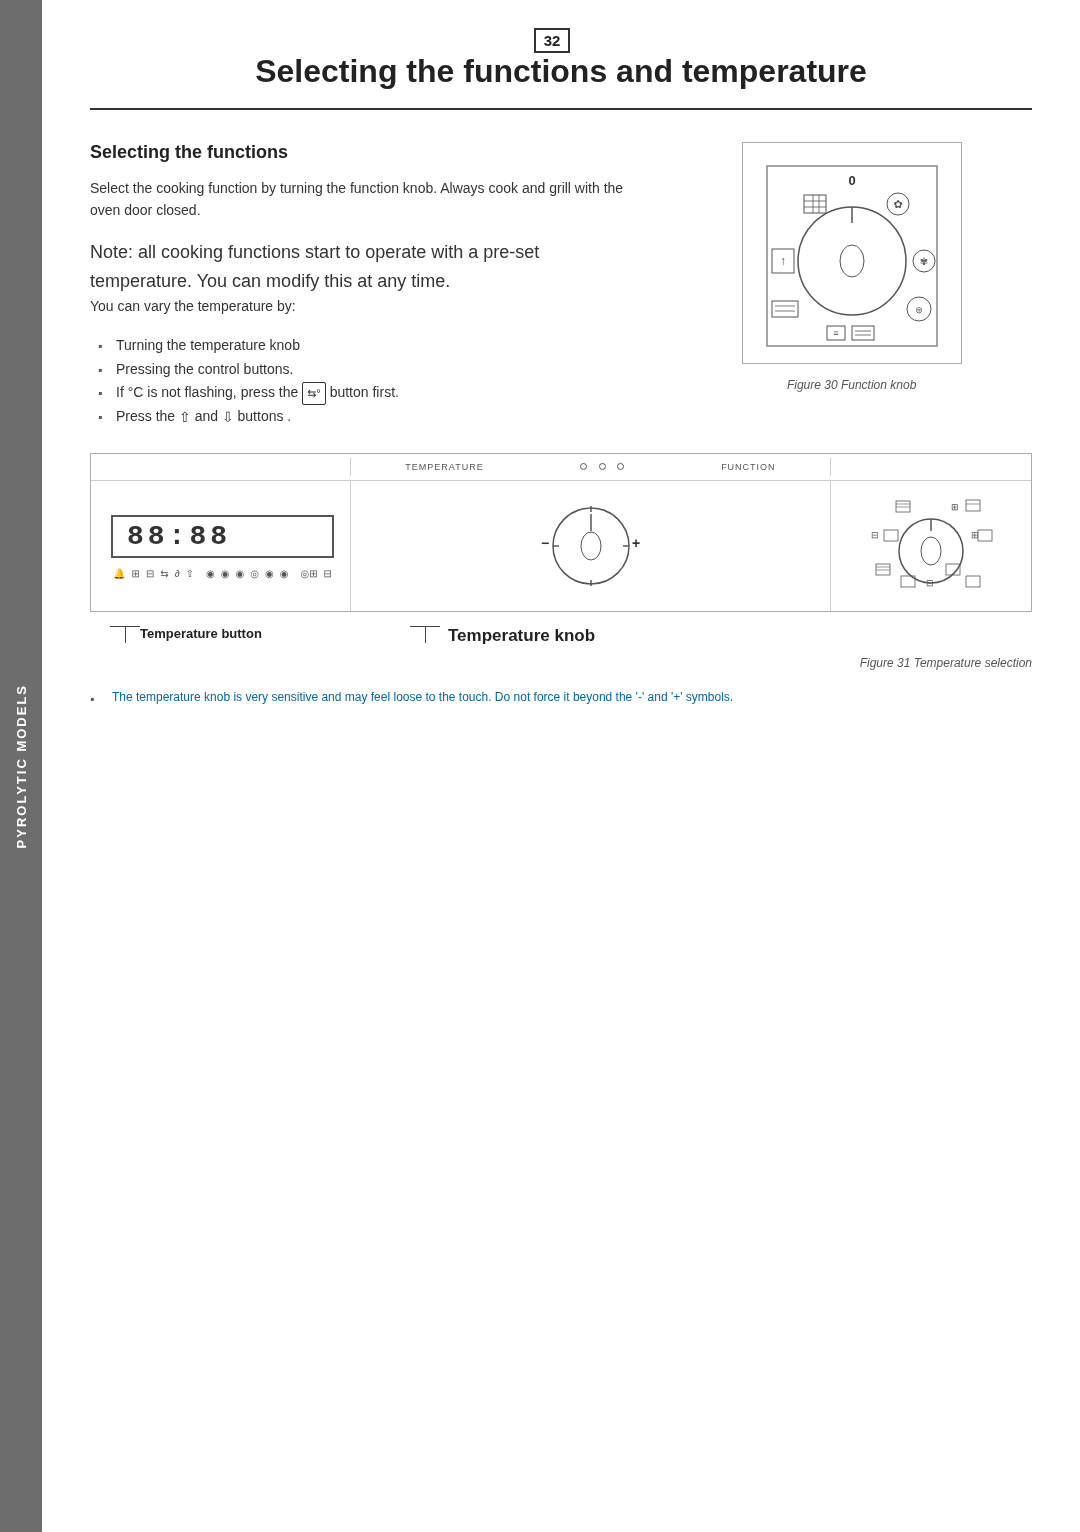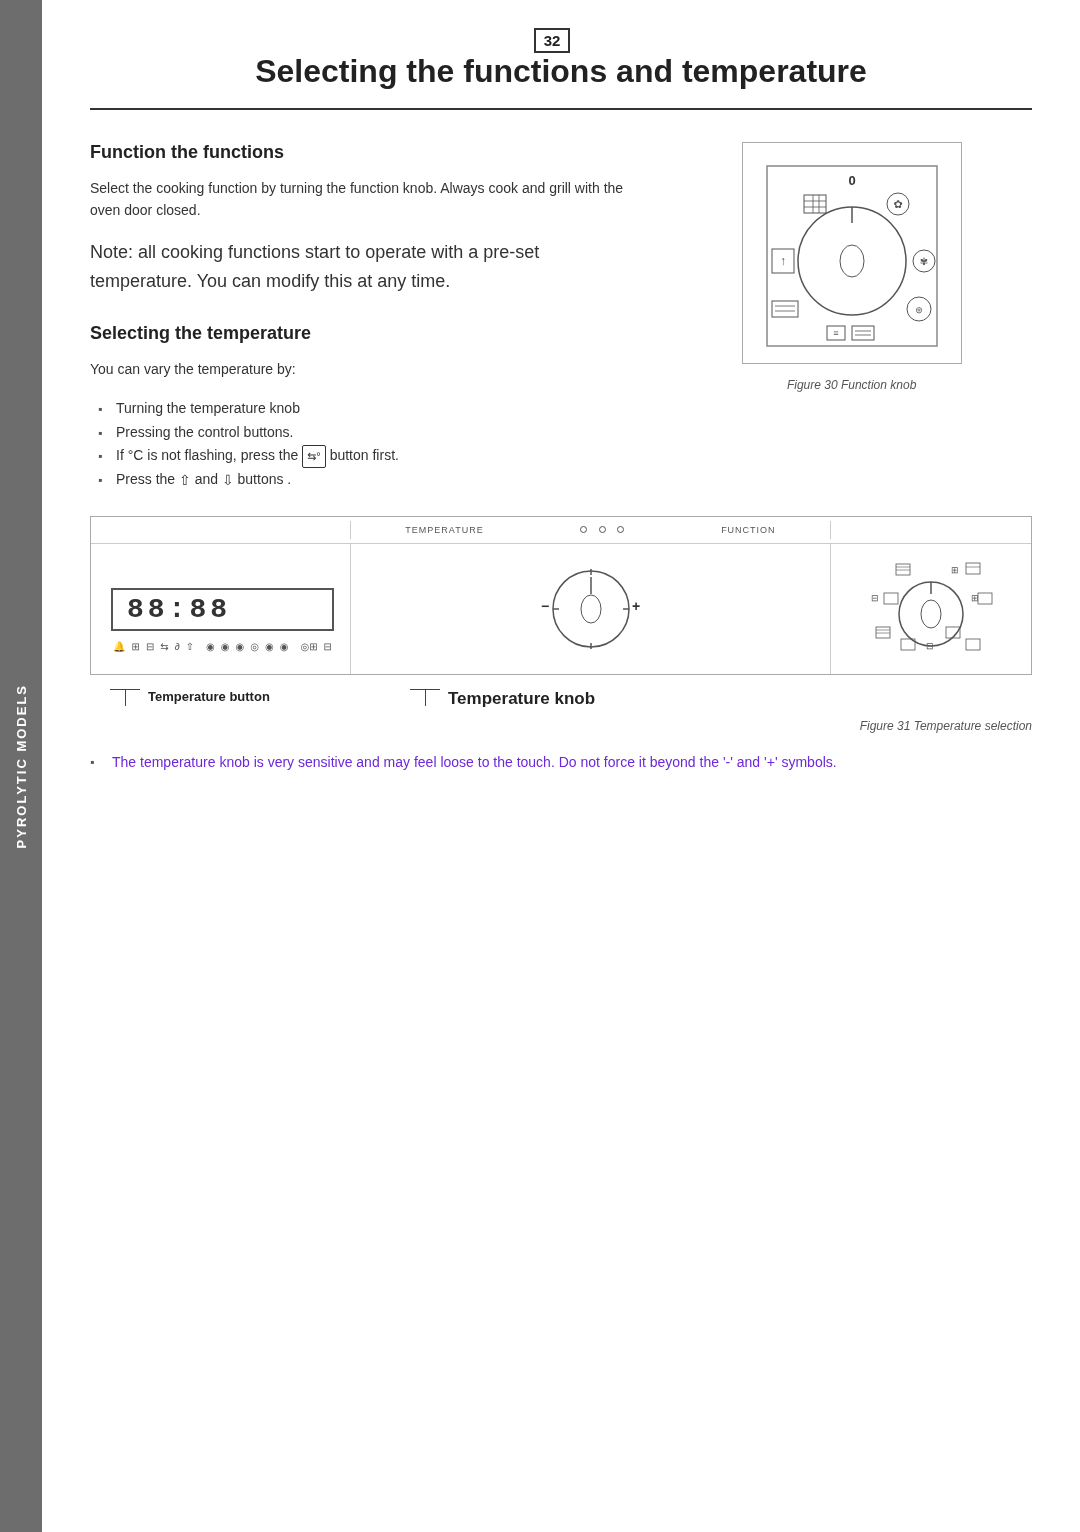--- a/index.html
+++ b/index.html
@@ -156,21 +156,20 @@
       display: flex;
       align-items: stretch;
       min-height: 130px;
     }
     .panel-left {
       flex: 0 0 260px;
       border-right: 1px solid #ccc;
       padding: 34px 16px 12px 20px;
       display: flex;
       flex-direction: column;
-      justify-content: center;
     }
     .panel-middle {
       flex: 1;
       display: flex;
       flex-direction: column;
       align-items: center;
       justify-content: center;
       padding: 10px;
       border-right: 1px solid #ccc;
     }
@@ -220,26 +219,26 @@
 
     .dot-indicator { width: 7px; height: 7px; border-radius: 50%; border: 1px solid #555; display: inline-block; margin: 0 4px; }
 
     
     .bullet-notes {
       list-style: none;
       margin: 18px 0 0 0;
       padding: 0;
     }
     .bullet-notes li {
-      font-size: 14px;
+      font-size: 12px;
       line-height: 1.65;
       padding-left: 22px;
       position: relative;
       margin-bottom: 8px;
-      color: #6d28d9;
+      color: #0369a1;
     }
     .bullet-notes li::before {
       content: '▪';
       position: absolute;
       left: 0;
       color: #555;
       font-size: 12px;
       top: 2px;
     }
 
@@ -267,21 +266,20 @@
       margin-top: 0;
     }
     .lbl-temp-btn {
       flex: 0 0 260px;
       padding-left: 20px;
       font-size: 12px;
       font-weight: bold;
       display: flex;
       align-items: flex-start;
       padding-top: 6px;
-      gap: 8px;
     }
     .lbl-temp-knob {
       flex: 1;
       padding-left: 60px;
       font-size: 12px;
       font-weight: bold;
       display: flex;
       align-items: flex-start;
       padding-top: 6px;
       gap: 8px;
@@ -313,27 +311,26 @@
 
   <div class="page-header">
     <span class="page-number-box">32</span>
     <span class="page-title">Selecting the functions and temperature</span>
   </div>
 
   <div class="two-col">
 
     <div class="col-text">
 
-      <div class="section-heading">Function the functions</div>
+      <div class="section-heading">Selecting the functions</div>
 
       <p class="body-text">Select the cooking function by turning the function knob. Always cook and grill with the oven door closed.</p>
 
       <p class="note-text">Note: all cooking functions start to operate with a pre-set temperature. You can modify this at any time.</p>
 
-      <div class="section-heading2">Selecting the temperature</div>
 
       <p class="body-text">You can vary the temperature by:</p>
 
       <ul class="bullet-list">
         <li>Turning the temperature knob</li>
         <li>Pressing the control buttons.</li>
         <li>
           If °C is not flashing, press the <span class="icon-inline" style="border:1px solid #333; padding: 1px 4px; font-size:11px; border-radius:2px;">⇆°</span> button first.
         </li>
         <li>

